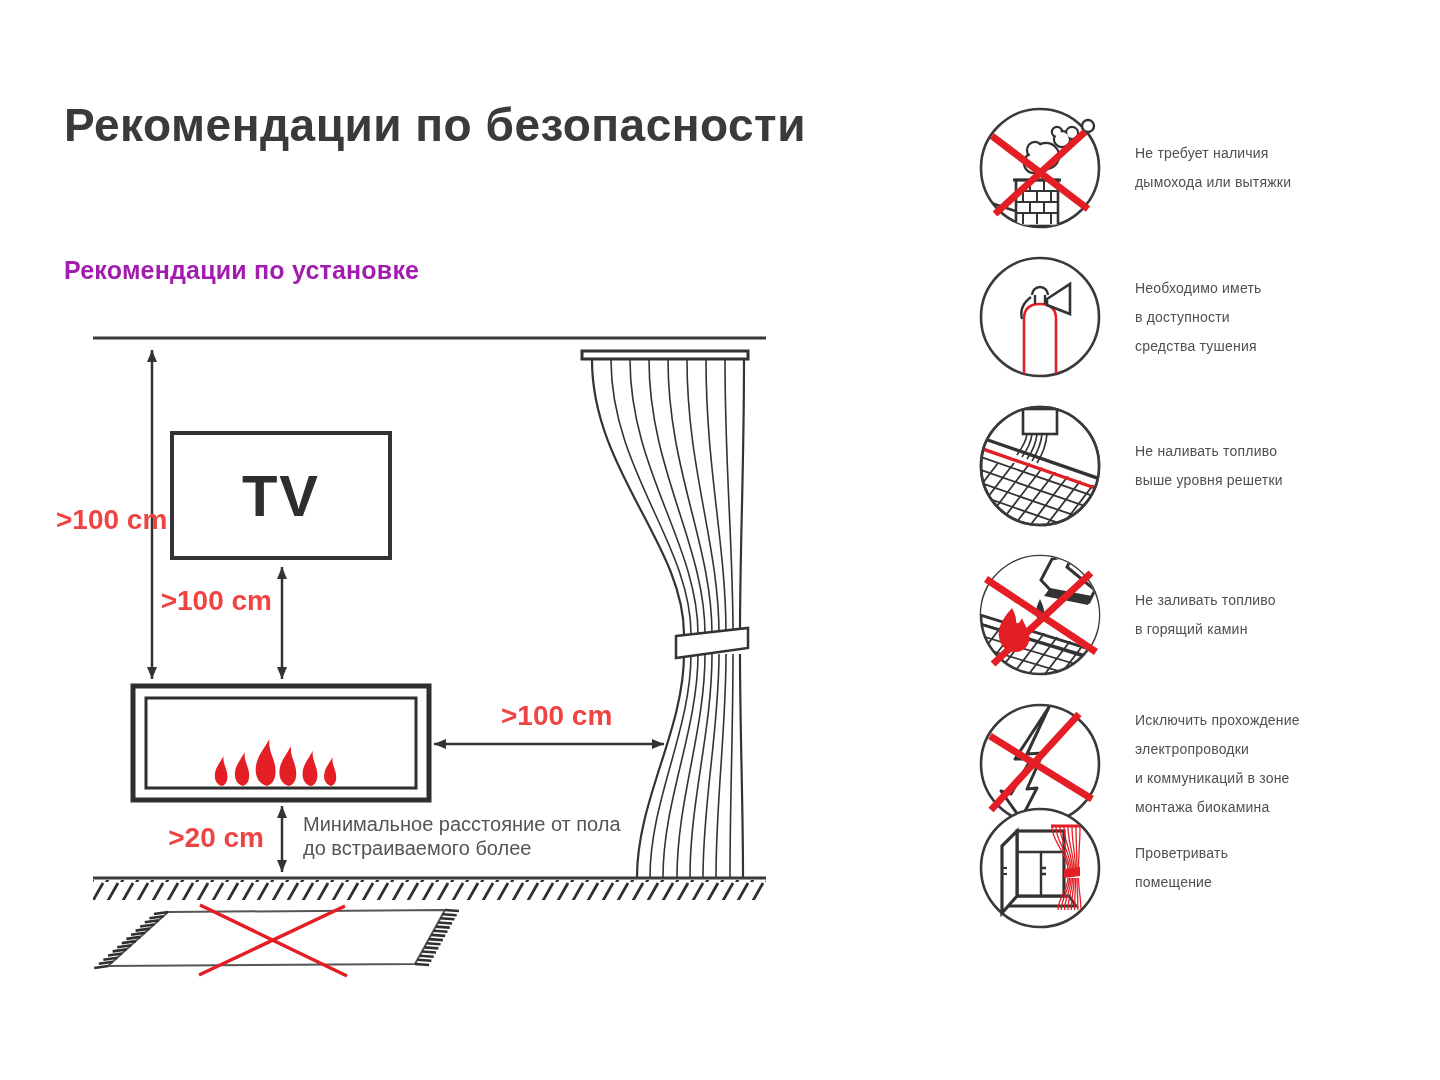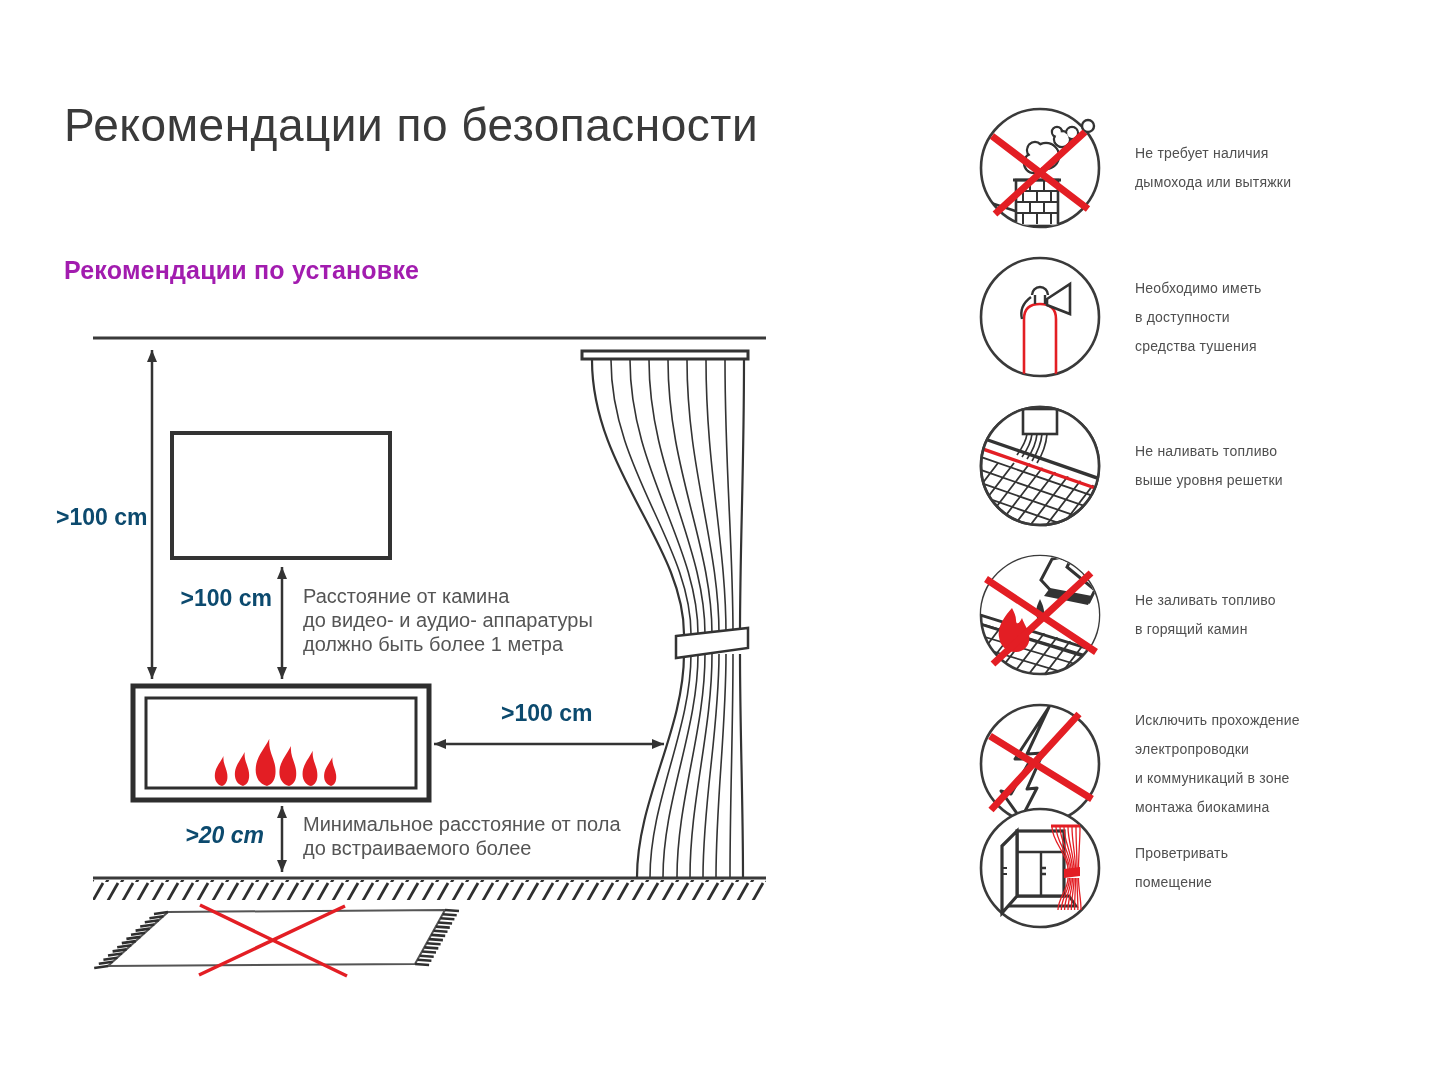--- a/index.html
+++ b/index.html
@@ -4,31 +4,31 @@
 <style>
   * { margin:0; padding:0; box-sizing:border-box; }
   html,body { background:#ffffff; }
   body { font-family:"Liberation Sans", sans-serif; }
   .canvas {
     position:relative; width:1440px; height:1080px;
     background:#ffffff; overflow:hidden;
   }
   .page-title {
     position:absolute; left:64px; top:98px;
-    font-size:46px; font-weight:400; color:#3a3a3a; letter-spacing:0.5px;
+    font-size:46px; font-weight:700; color:#3a3a3a; letter-spacing:0.5px;
     white-space:nowrap;
   }
   .section-subtitle {
     position:absolute; left:64px; top:256px;
     font-size:25px; font-weight:700; color:#a21caf; letter-spacing:0.2px;
     white-space:nowrap;
   }
   .diagram-svg { position:absolute; left:0; top:0; }
   .dim-label {
-    position:absolute; font-size:23px; font-weight:700; color:#0c4a6e;
+    position:absolute; font-size:28px; font-weight:700; color:#ef4444;
     white-space:nowrap;
   }
   .dim-label.r { text-align:right; }
   .tv-box-label {
     position:absolute; left:172px; top:433px; width:218px; height:125px;
     display:flex; align-items:center; justify-content:center;
     font-size:58px; font-weight:700; color:#2e2e2e; letter-spacing:2px;
   }
   .note {
     position:absolute; font-size:20px; color:#555555; line-height:24px;
@@ -135,24 +135,22 @@
         <path d="M740,654 C740,730 743,800 743,877"></path>
       </g>
       <rect x="582" y="351" width="166" height="8" fill="#ffffff" stroke-width="3"></rect>
       <polygon points="676,636 748,628 748,648 676,658" fill="#ffffff" stroke-width="2.5"></polygon>
     </g>
   </svg>
 
   <div class="dim-label" style="left:56px; top:504px;">&gt;100 cm</div>
   <div class="dim-label r" style="left:150px; top:585px; width:122px;">&gt;100 cm</div>
   <div class="dim-label" style="left:501px; top:700px;">&gt;100 cm</div>
-  <div class="dim-label r" style="left:152px; top:822px; width:112px;font-style:italic;">&gt;20 cm</div>
-  <div class="note" style="left:303px; top:584px;">Расстояние от камина
-до видео- и аудио- аппаратуры
-должно быть более 1 метра</div>
+  <div class="dim-label r" style="left:152px; top:822px; width:112px;">&gt;20 cm</div>
+  <div class="tv-box-label">TV</div>
   <div class="note" style="left:303px; top:812px;">Минимальное расстояние от пола
 до встраиваемого более</div>
 
   <div class="safety-row" style="top:106px;">
     <svg class="icon-wrap" viewBox="0 0 124 124">
       <defs>
           <clipPath id="c1">
             <circle cx="62" cy="62" r="59"></circle>
           </clipPath>
         </defs>

